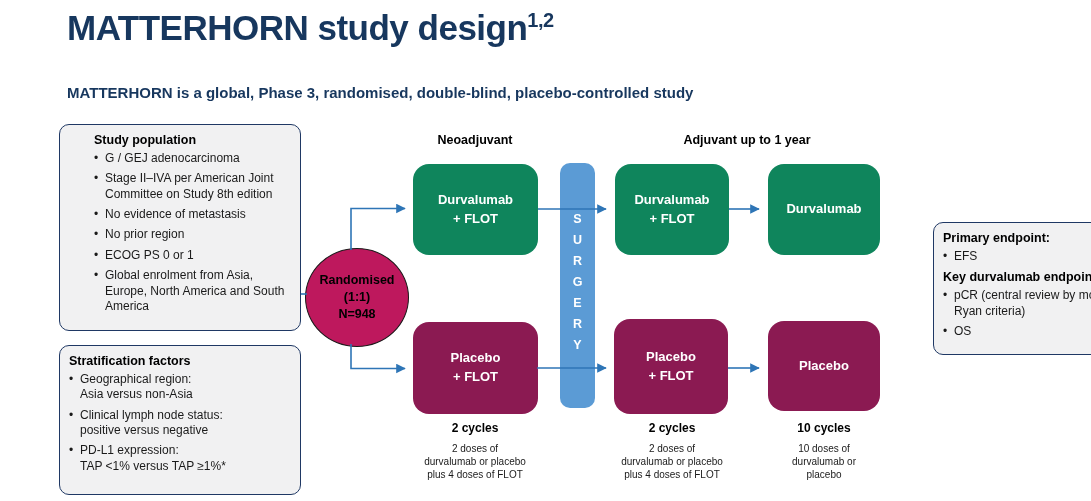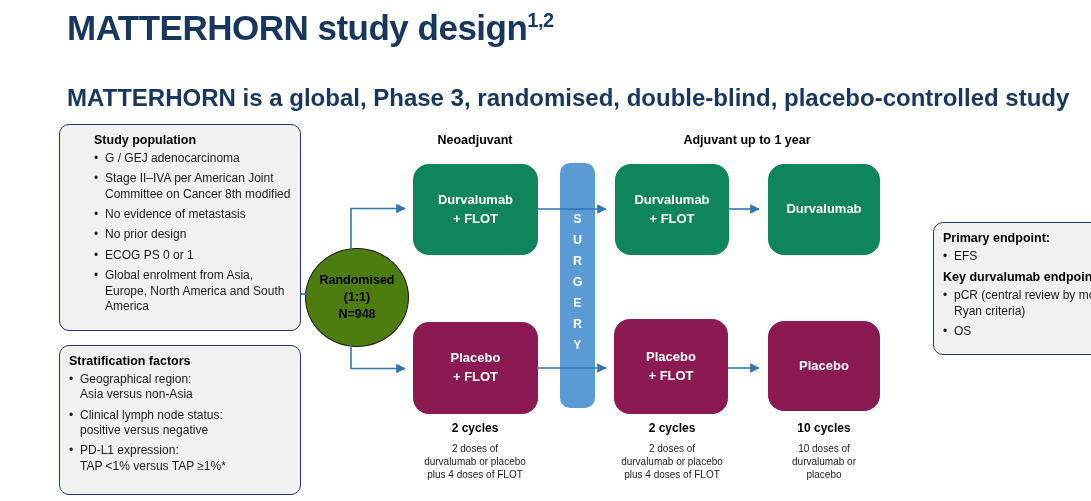--- a/index.html
+++ b/index.html
@@ -7,39 +7,39 @@
     position:relative;width:1091px;height:501px;background:#ffffff;
     font-family:"Liberation Sans",sans-serif;overflow:hidden;color:#1a1a1a;margin-left:45px;
   }
   
   .page-title{
     position:absolute;left:22px;top:8px;font-size:35px;font-weight:bold;
     color:#17375E;letter-spacing:-0.5px;
   }
   .page-title sup{font-size:20px;}
   .page-subtitle{
-    position:absolute;left:22px;top:84px;font-size:24px;font-weight:bold;color:#17375E;
+    position:absolute;left:22px;top:84px;font-size:15px;font-weight:bold;color:#17375E;
   }
   
   .info-box{
     position:absolute;background:#F1F1F2;border:1.5px solid #1F3864;border-radius:10px;
     padding:7px 9px 6px 9px;box-sizing:border-box;font-size:12px;line-height:1.28;
   }
   .pop-box{left:14px;top:124px;width:242px;height:207px;padding-left:34px;}
   .strat-box{left:14px;top:345px;width:242px;height:150px;}
   .endpoints-box{left:888px;top:222px;width:216px;height:133px;}
   .box-heading{font-weight:bold;font-size:12.5px;color:#000;margin-bottom:3px;}
   .info-box ul{list-style:none;margin:0;padding:0;}
   .info-box li{position:relative;padding-left:11px;margin-bottom:5px;}
   .info-box li::before{content:"\2022";position:absolute;left:0;top:0;}
   .pre{white-space:pre-line;}
   
   .rand-circle{
     position:absolute;left:260px;top:248px;width:102px;height:97px;border-radius:50%;
-    background:#4d7c0f;border:1.3px solid #1a1a1a;display:flex;align-items:center;justify-content:center;
+    background:#be185d;border:1.3px solid #1a1a1a;display:flex;align-items:center;justify-content:center;
     text-align:center;font-size:12.5px;font-weight:bold;color:#000;line-height:1.35;z-index:2;
   }
   
   .phase-header{
     position:absolute;top:133px;transform:translateX(-50%);font-size:12.5px;font-weight:bold;color:#000;
     white-space:nowrap;
   }
   .ph-neo{left:430px;} .ph-adj{left:702px;}
   
   .arm-box{
@@ -83,23 +83,23 @@
 
   <div class="page-title">
     <span>MATTERHORN study design</span><sup>1,2</sup>
   </div>
   <div class="page-subtitle">MATTERHORN is a global, Phase 3, randomised, double-blind, placebo-controlled study</div>
 
   <div class="info-box pop-box">
     <div class="box-heading">Study population</div>
     <ul>
       <li>G / GEJ adenocarcinoma</li>
-      <li>Stage II–IVA per American Joint Committee on Cancer 8th modified</li>
+      <li>Stage II–IVA per American Joint Committee on Study 8th edition</li>
       <li>No evidence of metastasis</li>
-      <li>No prior design</li>
+      <li>No prior region</li>
       <li>ECOG PS 0 or 1</li>
       <li>Global enrolment from Asia, Europe, North America and South America</li>
     </ul>
   </div>
 
   <div class="info-box strat-box">
     <div class="box-heading">Stratification factors</div>
     <ul>
       <li class="pre">Geographical region:
 Asia versus non-Asia</li>

